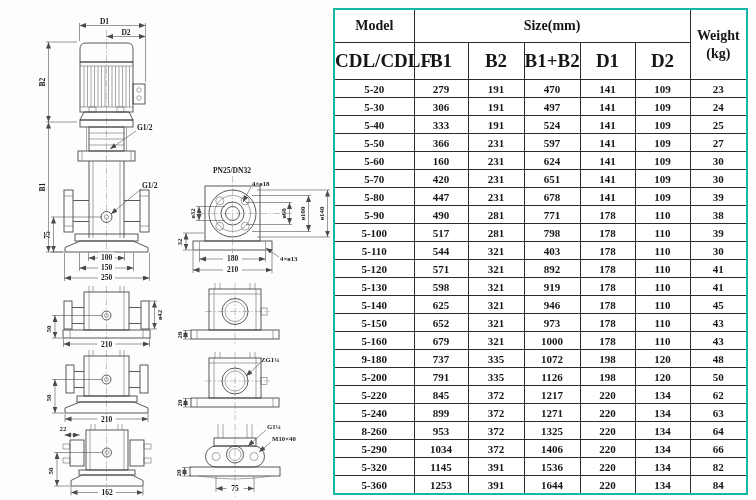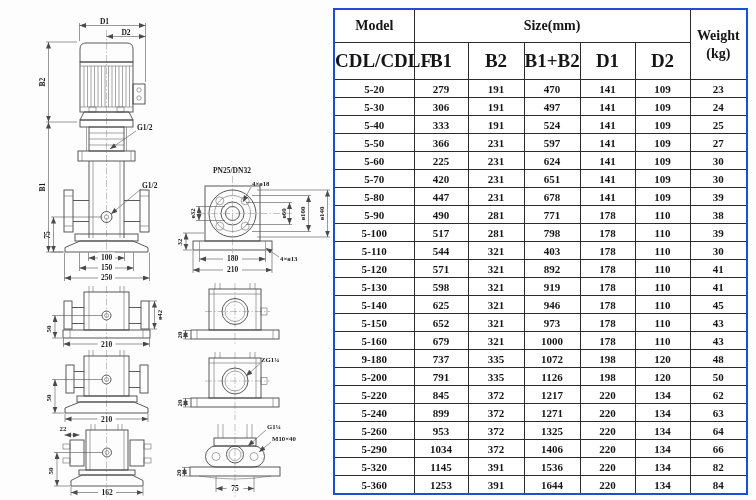--- a/index.html
+++ b/index.html
@@ -14,21 +14,21 @@
     font-family:"Liberation Serif", serif;
   }
   table.spec th, table.spec td{
     border:1px solid #2b2b2b;text-align:center;vertical-align:middle;
     padding:0;font-weight:bold;color:#161616;background:#fff;
   }
   table.spec thead tr.h1 th{height:32px;font-size:14px;}
   table.spec thead tr.h2 th{height:36px;font-size:19px;}
   table.spec td{height:17px;font-size:11px;}
   th.weight{font-size:13px;line-height:1.25;}
-  table.spec{border:2px solid #1d4ed8;}
+  table.spec{border:2px solid #14b8a6;}
   
   .ln{fill:none;stroke:#474747;stroke-width:0.9;}
   .tn{fill:none;stroke:#606060;stroke-width:0.55;}
   .cl{fill:none;stroke:#8c8c8c;stroke-width:0.5;stroke-dasharray:7 2 1.5 2;}
   .dim{fill:none;stroke:#555;stroke-width:0.6;}
   .lbl{font-family:"Liberation Serif",serif;font-weight:bold;font-size:7.5px;fill:#1b1b1b;}
   .lbs{font-family:"Liberation Serif",serif;font-weight:bold;font-size:6.8px;fill:#1b1b1b;}
   .lblbg{fill:#ffffff;stroke:none;}
 </style>
 </head>
@@ -348,21 +348,21 @@
           <td>5-50</td>
           <td>366</td>
           <td>231</td>
           <td>597</td>
           <td>141</td>
           <td>109</td>
           <td>27</td>
         </tr>
         <tr>
           <td>5-60</td>
-          <td>225</td>
+          <td>160</td>
           <td>231</td>
           <td>624</td>
           <td>141</td>
           <td>109</td>
           <td>30</td>
         </tr>
         <tr>
           <td>5-70</td>
           <td>420</td>
           <td>231</td>
@@ -482,21 +482,21 @@
         <tr>
           <td>5-240</td>
           <td>899</td>
           <td>372</td>
           <td>1271</td>
           <td>220</td>
           <td>134</td>
           <td>63</td>
         </tr>
         <tr>
-          <td>5-260</td>
+          <td>8-260</td>
           <td>953</td>
           <td>372</td>
           <td>1325</td>
           <td>220</td>
           <td>134</td>
           <td>64</td>
         </tr>
         <tr>
           <td>5-290</td>
           <td>1034</td>

